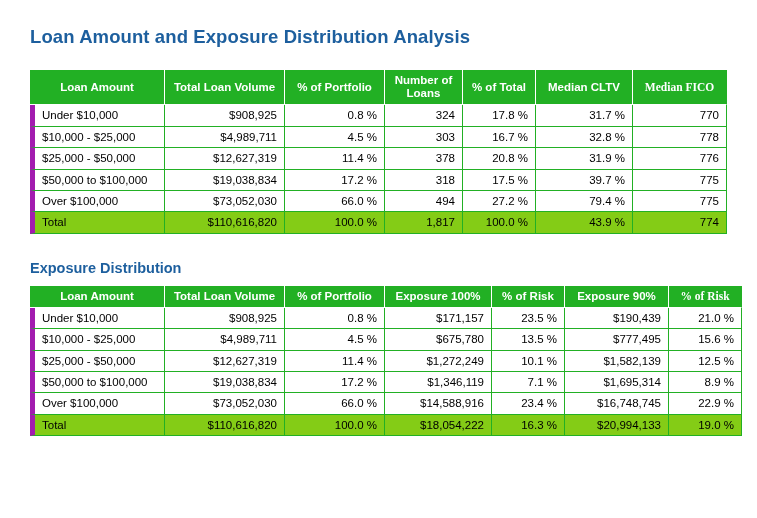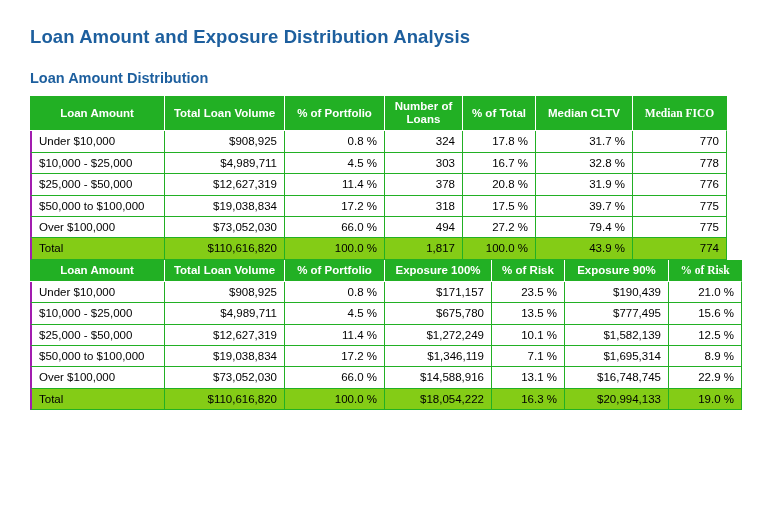--- a/index.html
+++ b/index.html
@@ -63,21 +63,21 @@
   table.data td {
     padding: 3px 7px;
     border-right: 1px solid #22b024;
     border-bottom: 1px solid #22b024;
     background: #ffffff;
     line-height: 1.25;
     white-space: nowrap;
     overflow: hidden;
   }
   table.data td.first {
-    border-left: 2px solid #a21caf;
+    border-left: 5px solid #a21caf;
     text-align: left;
   }
   table.data td.num {
     text-align: right;
   }
   table.data tr.total td {
     background: #84cc16;
   }
   table.data tr.total td.first {
     font-weight: normal;
@@ -85,21 +85,20 @@
   .t1 { width: 697px; }
   .t2 { width: 697px; }
 </style>
 </head>
 <body>
 
 <div class="page">
 
   <h1 class="doc-title">Loan Amount and Exposure Distribution Analysis</h1>
 
-  <h2 class="section-title">Loan Amount Distribution</h2>
 
   <table class="data t1">
     <colgroup>
       <col style="width:135px">
       <col style="width:120px">
       <col style="width:100px">
       <col style="width:78px">
       <col style="width:73px">
       <col style="width:97px">
       <col style="width:94px">
@@ -166,20 +165,21 @@
         <td class="num">$110,616,820</td>
         <td class="num">100.0 %</td>
         <td class="num">1,817</td>
         <td class="num">100.0 %</td>
         <td class="num">43.9 %</td>
         <td class="num">774</td>
       </tr>
     </tbody>
   </table>
 
+  <h2 class="section-title second">Exposure Distribution</h2>
 
   <table class="data t2">
     <colgroup>
       <col style="width:135px">
       <col style="width:120px">
       <col style="width:100px">
       <col style="width:107px">
       <col style="width:73px">
       <col style="width:104px">
       <col style="width:73px">
@@ -230,21 +230,21 @@
         <td class="num">$1,346,119</td>
         <td class="num">7.1 %</td>
         <td class="num">$1,695,314</td>
         <td class="num">8.9 %</td>
       </tr>
       <tr>
         <td class="first">Over $100,000</td>
         <td class="num">$73,052,030</td>
         <td class="num">66.0 %</td>
         <td class="num">$14,588,916</td>
-        <td class="num">13.1 %</td>
+        <td class="num">23.4 %</td>
         <td class="num">$16,748,745</td>
         <td class="num">22.9 %</td>
       </tr>
       <tr class="total">
         <td class="first">Total</td>
         <td class="num">$110,616,820</td>
         <td class="num">100.0 %</td>
         <td class="num">$18,054,222</td>
         <td class="num">16.3 %</td>
         <td class="num">$20,994,133</td>

